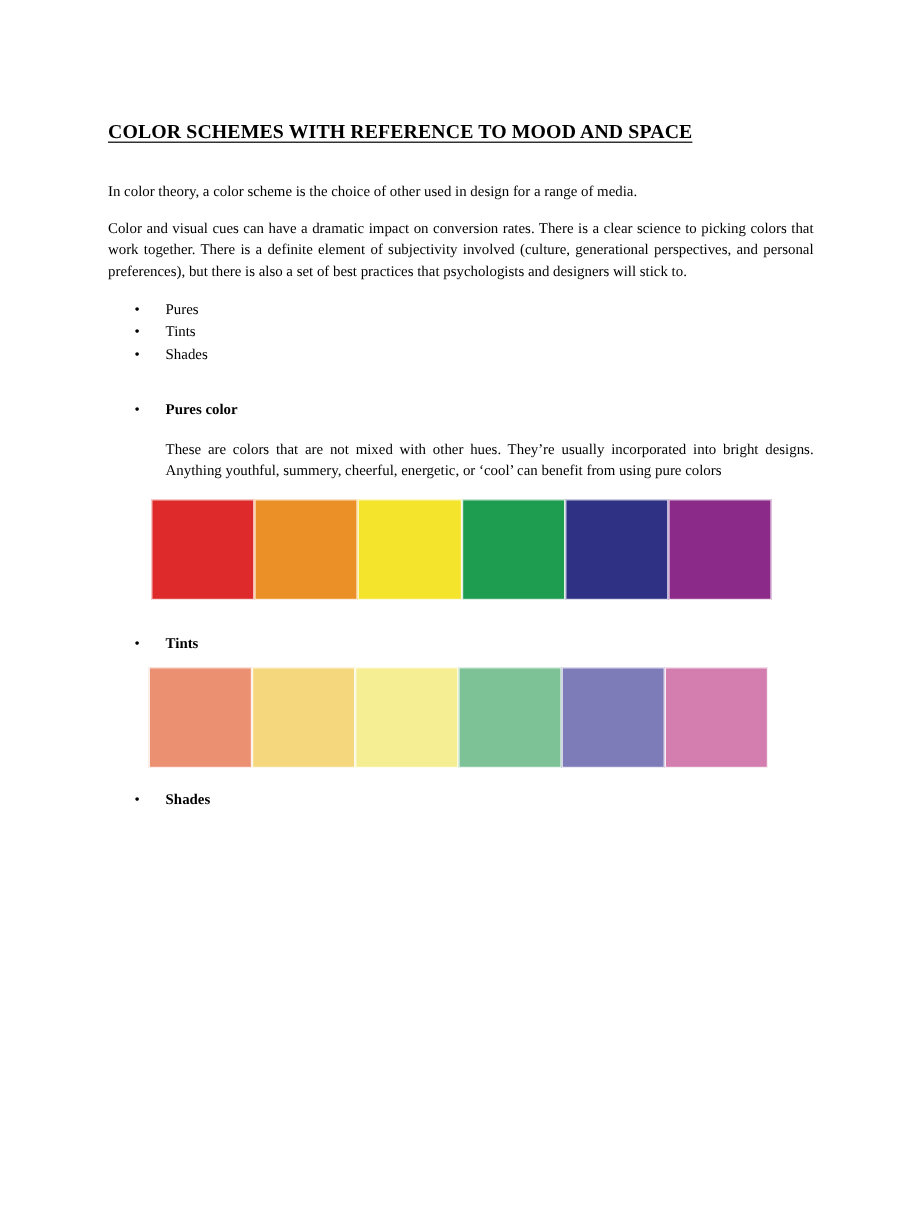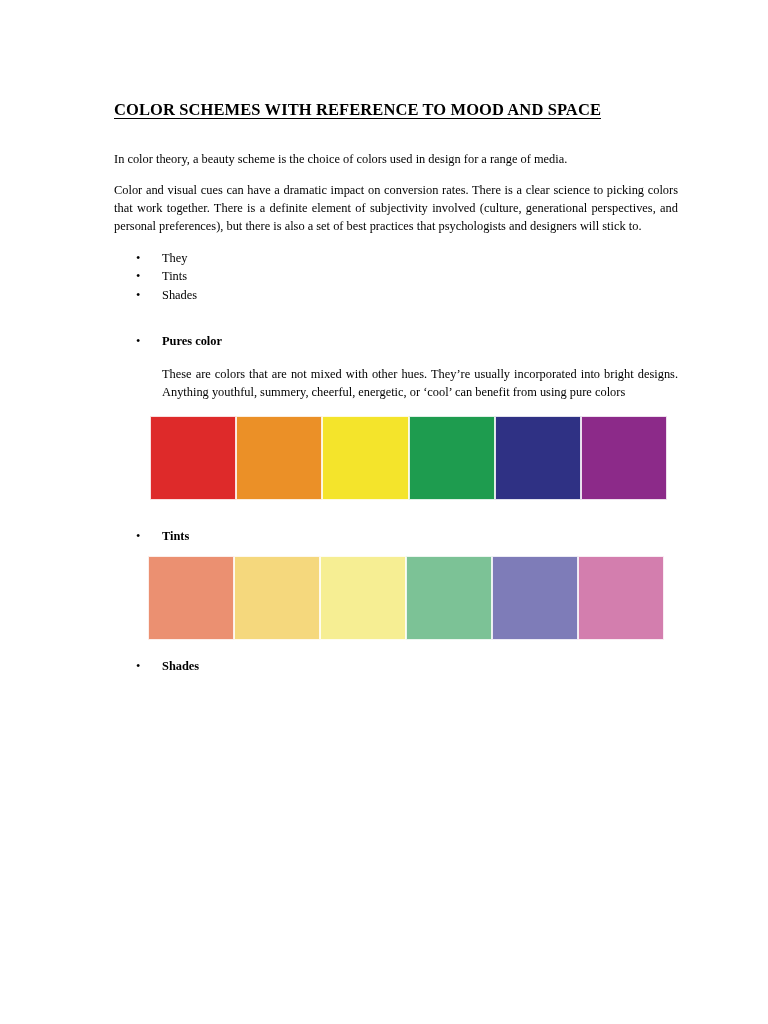--- a/index.html
+++ b/index.html
@@ -13,21 +13,21 @@
     font-family: "Liberation Serif", "DejaVu Serif", serif;
     color: #000000;
     overflow: hidden;
   }
   .page {
     position: relative;
     width: 768px;
     height: 1024px;
     background: #ffffff;
     box-sizing: border-box;
-    padding: 100px 90px 0 114px;
+    padding: 100px 90px 0 90px;
   }
   .doc-title {
     font-size: 16.5px;
     font-weight: bold;
     text-decoration: underline;
     text-underline-offset: 3px;
     letter-spacing: 0.1px;
     margin: 0 0 30px 0;
     line-height: 1.25;
     white-space: nowrap;
@@ -111,29 +111,29 @@
   .spacer-xs { height: 10px; }
 </style>
 </head>
 <body>
 
 <div class="page">
 
   <h1 class="doc-title">COLOR SCHEMES WITH REFERENCE TO MOOD AND SPACE</h1>
 
 
-  <p class="body-text nojust">In color theory, a beauty scheme is the choice of colors used in design for a range of media.</p>
+  <p class="body-text nojust">In color theory, a color scheme is the choice of other used in design for a range of media.</p>
 
   <p class="body-text">Color and visual cues can have a dramatic impact on conversion rates. There is a clear science to picking colors that work together. There is a definite element of subjectivity involved (culture, generational perspectives, and personal preferences), but there is also a set of best practices that psychologists and designers will stick to.</p>
 
 
   <ul class="simple-list">
     <li>
       <span class="bullet-dot">•</span>
-      <span>They</span>
+      <span>Pures</span>
     </li>
     <li>
       <span class="bullet-dot">•</span>
       <span>Tints</span>
     </li>
     <li>
       <span class="bullet-dot">•</span>
       <span>Shades</span>
     </li>
   </ul>

